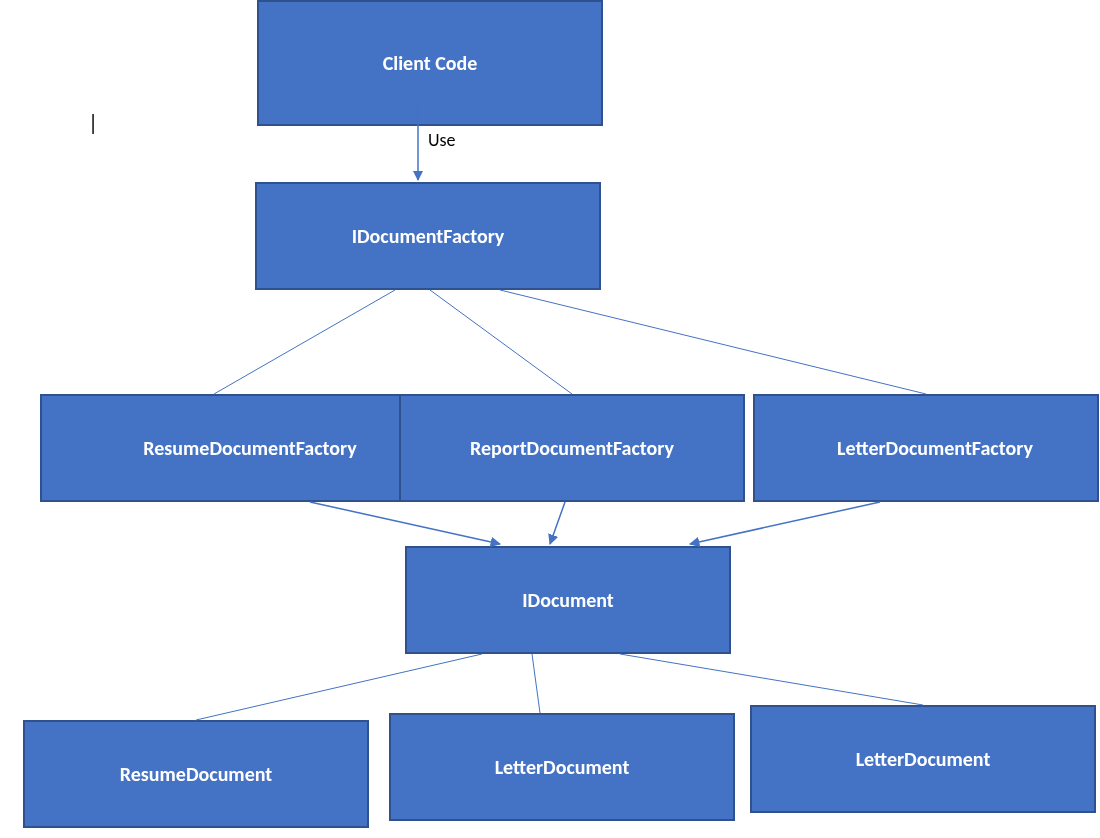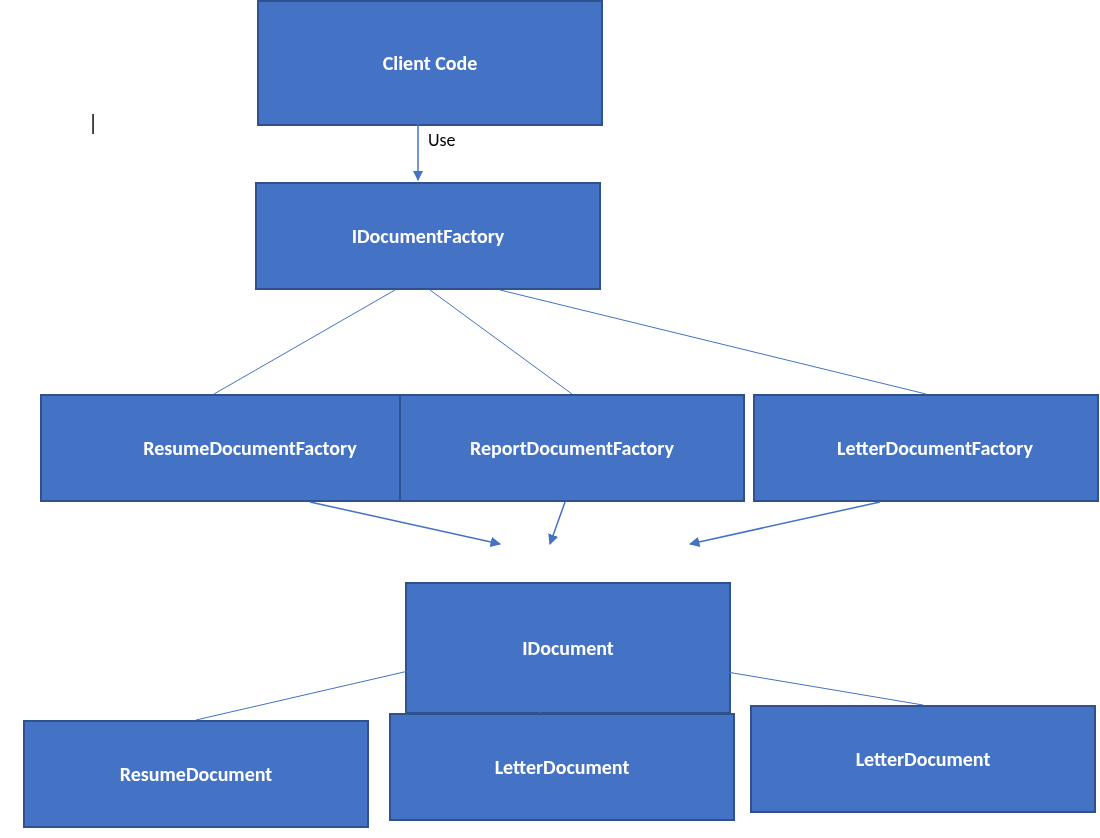--- a/index.html
+++ b/index.html
@@ -63,21 +63,21 @@
 </div>
 
 <div class="box" style="left:399px; top:394px; width:346px; height:108px;">
   <span>ReportDocumentFactory</span>
 </div>
 
 <div class="box" style="left:753px; top:394px; width:346px; height:108px;padding-left:18px;">
   <span>LetterDocumentFactory</span>
 </div>
 
-<div class="box" style="left:405px; top:546px; width:326px; height:132px;margin-top:36px;">
+<div class="box" style="left:405px; top:546px; width:326px; height:108px;">
   <span>IDocument</span>
 </div>
 
 <div class="box" style="left:23px; top:720px; width:346px; height:108px;">
   <span>ResumeDocument</span>
 </div>
 
 <div class="box" style="left:389px; top:713px; width:346px; height:108px;">
   <span>LetterDocument</span>
 </div>

